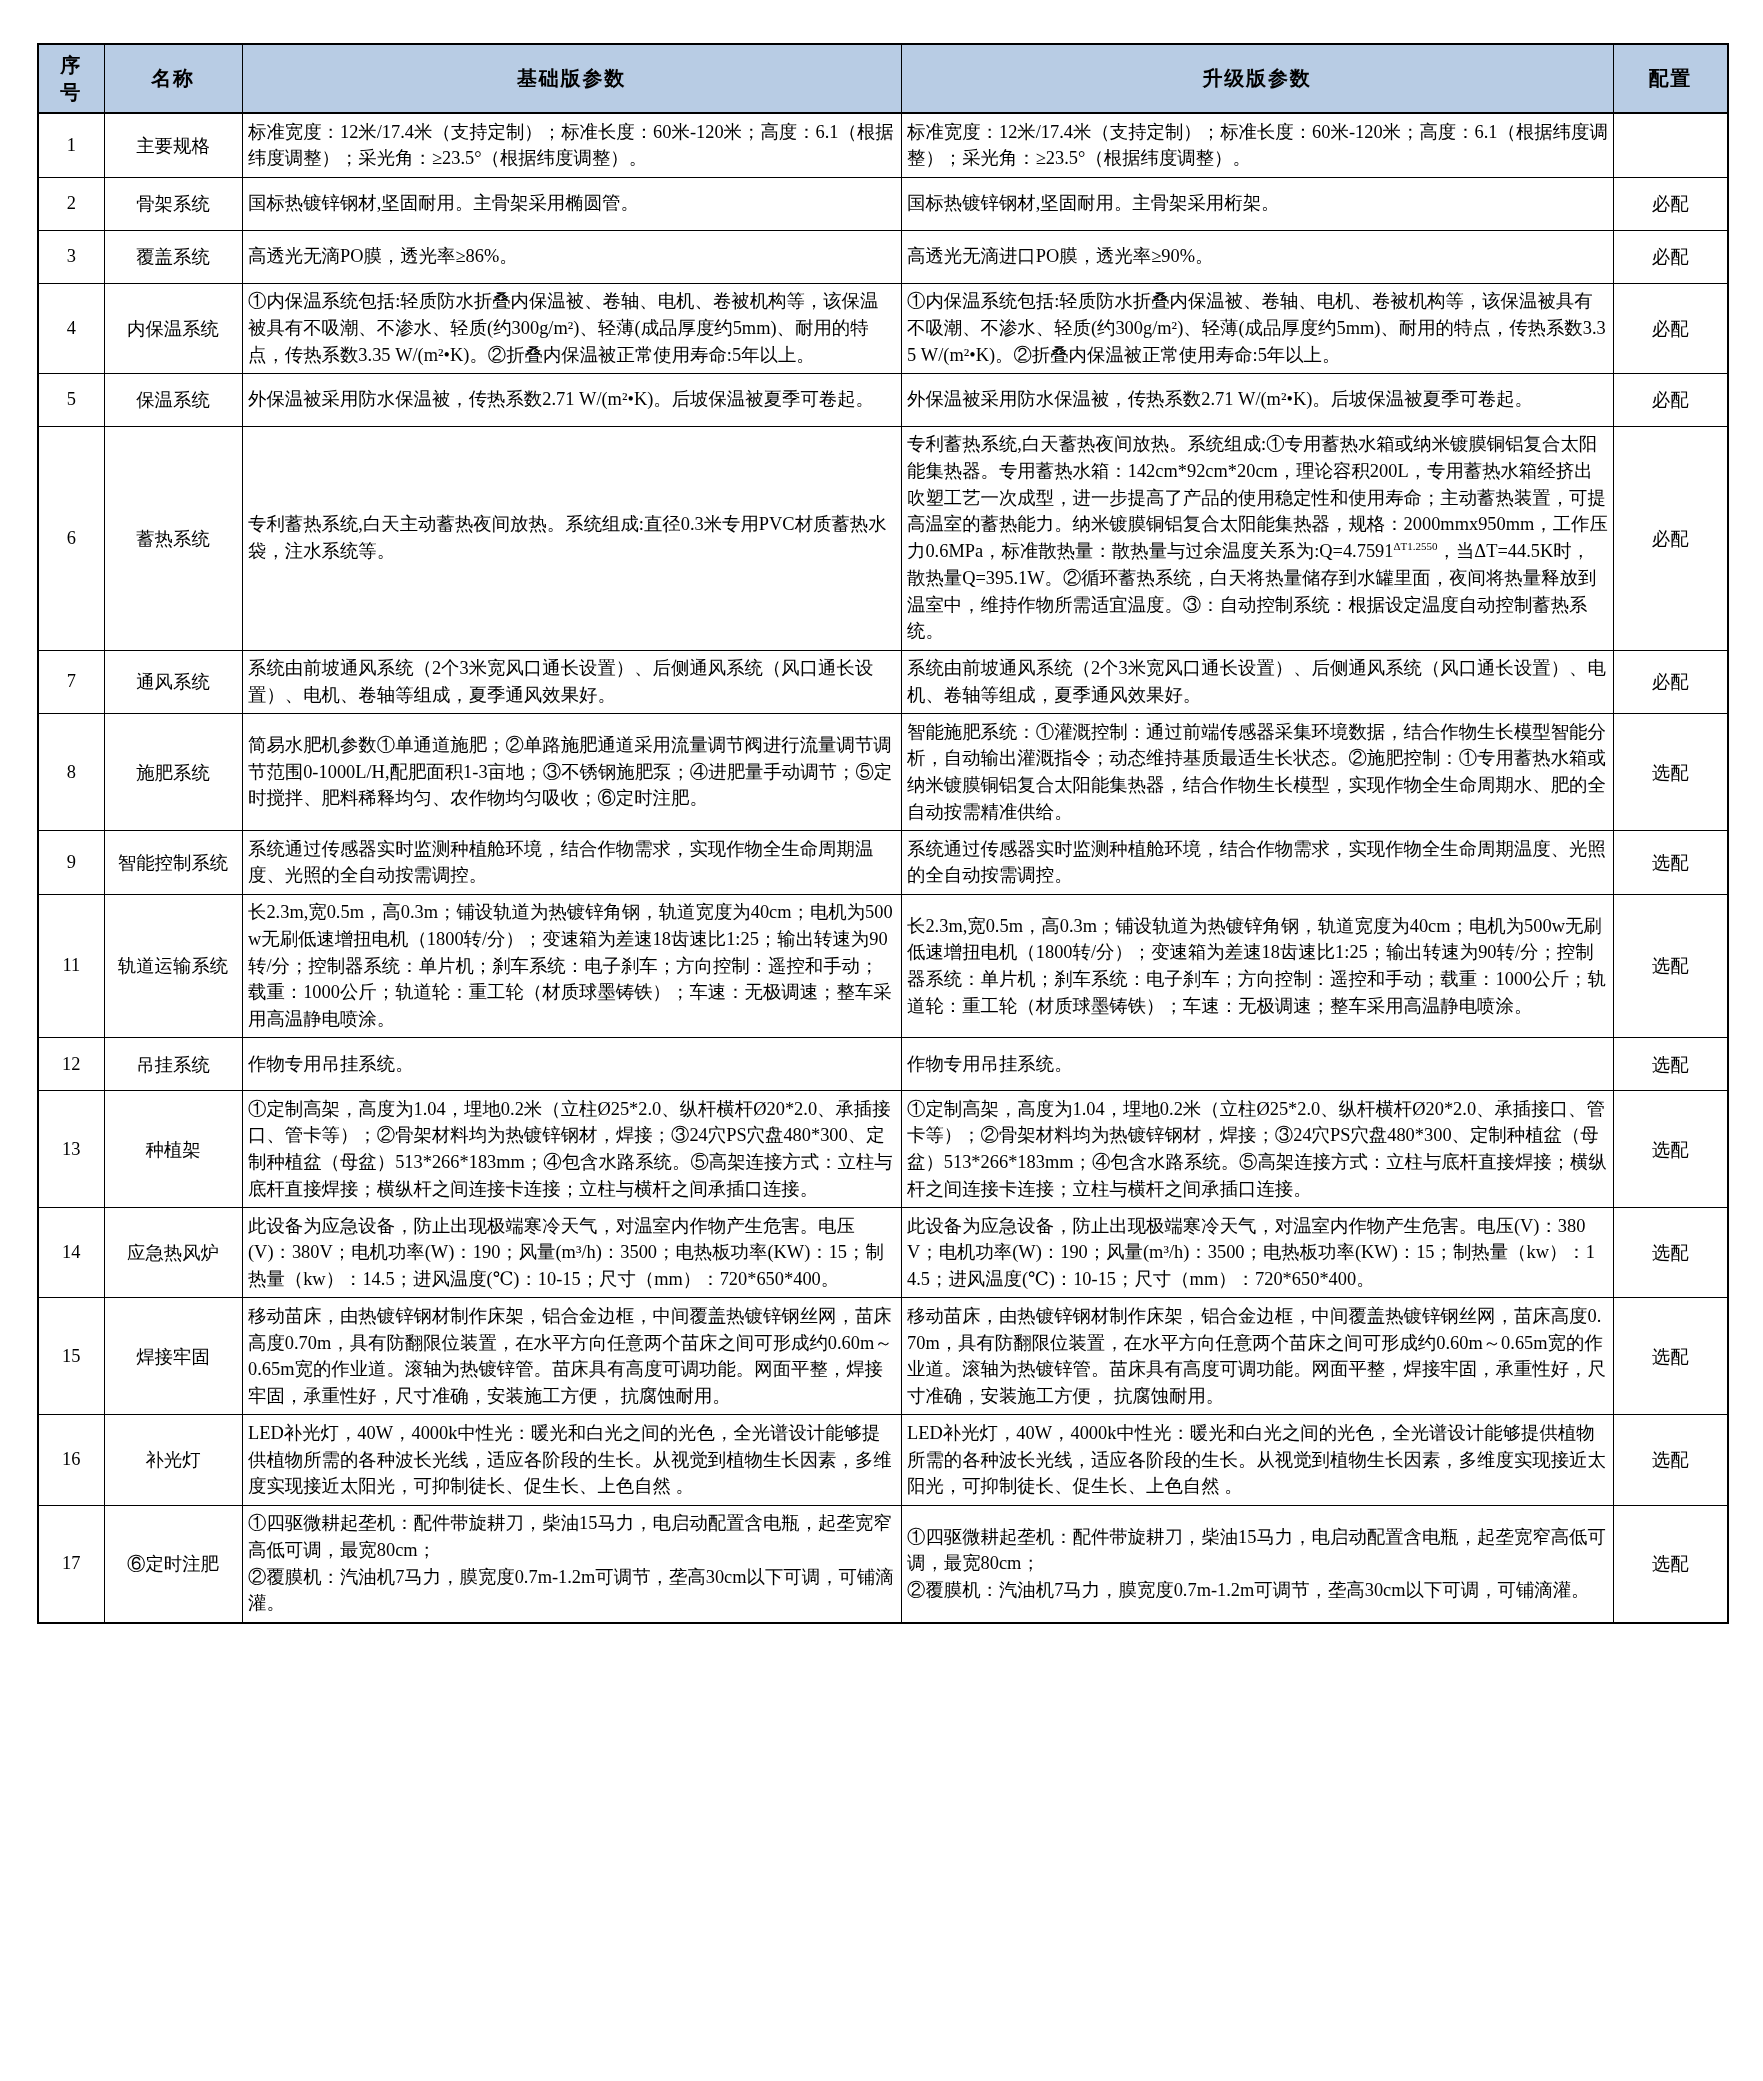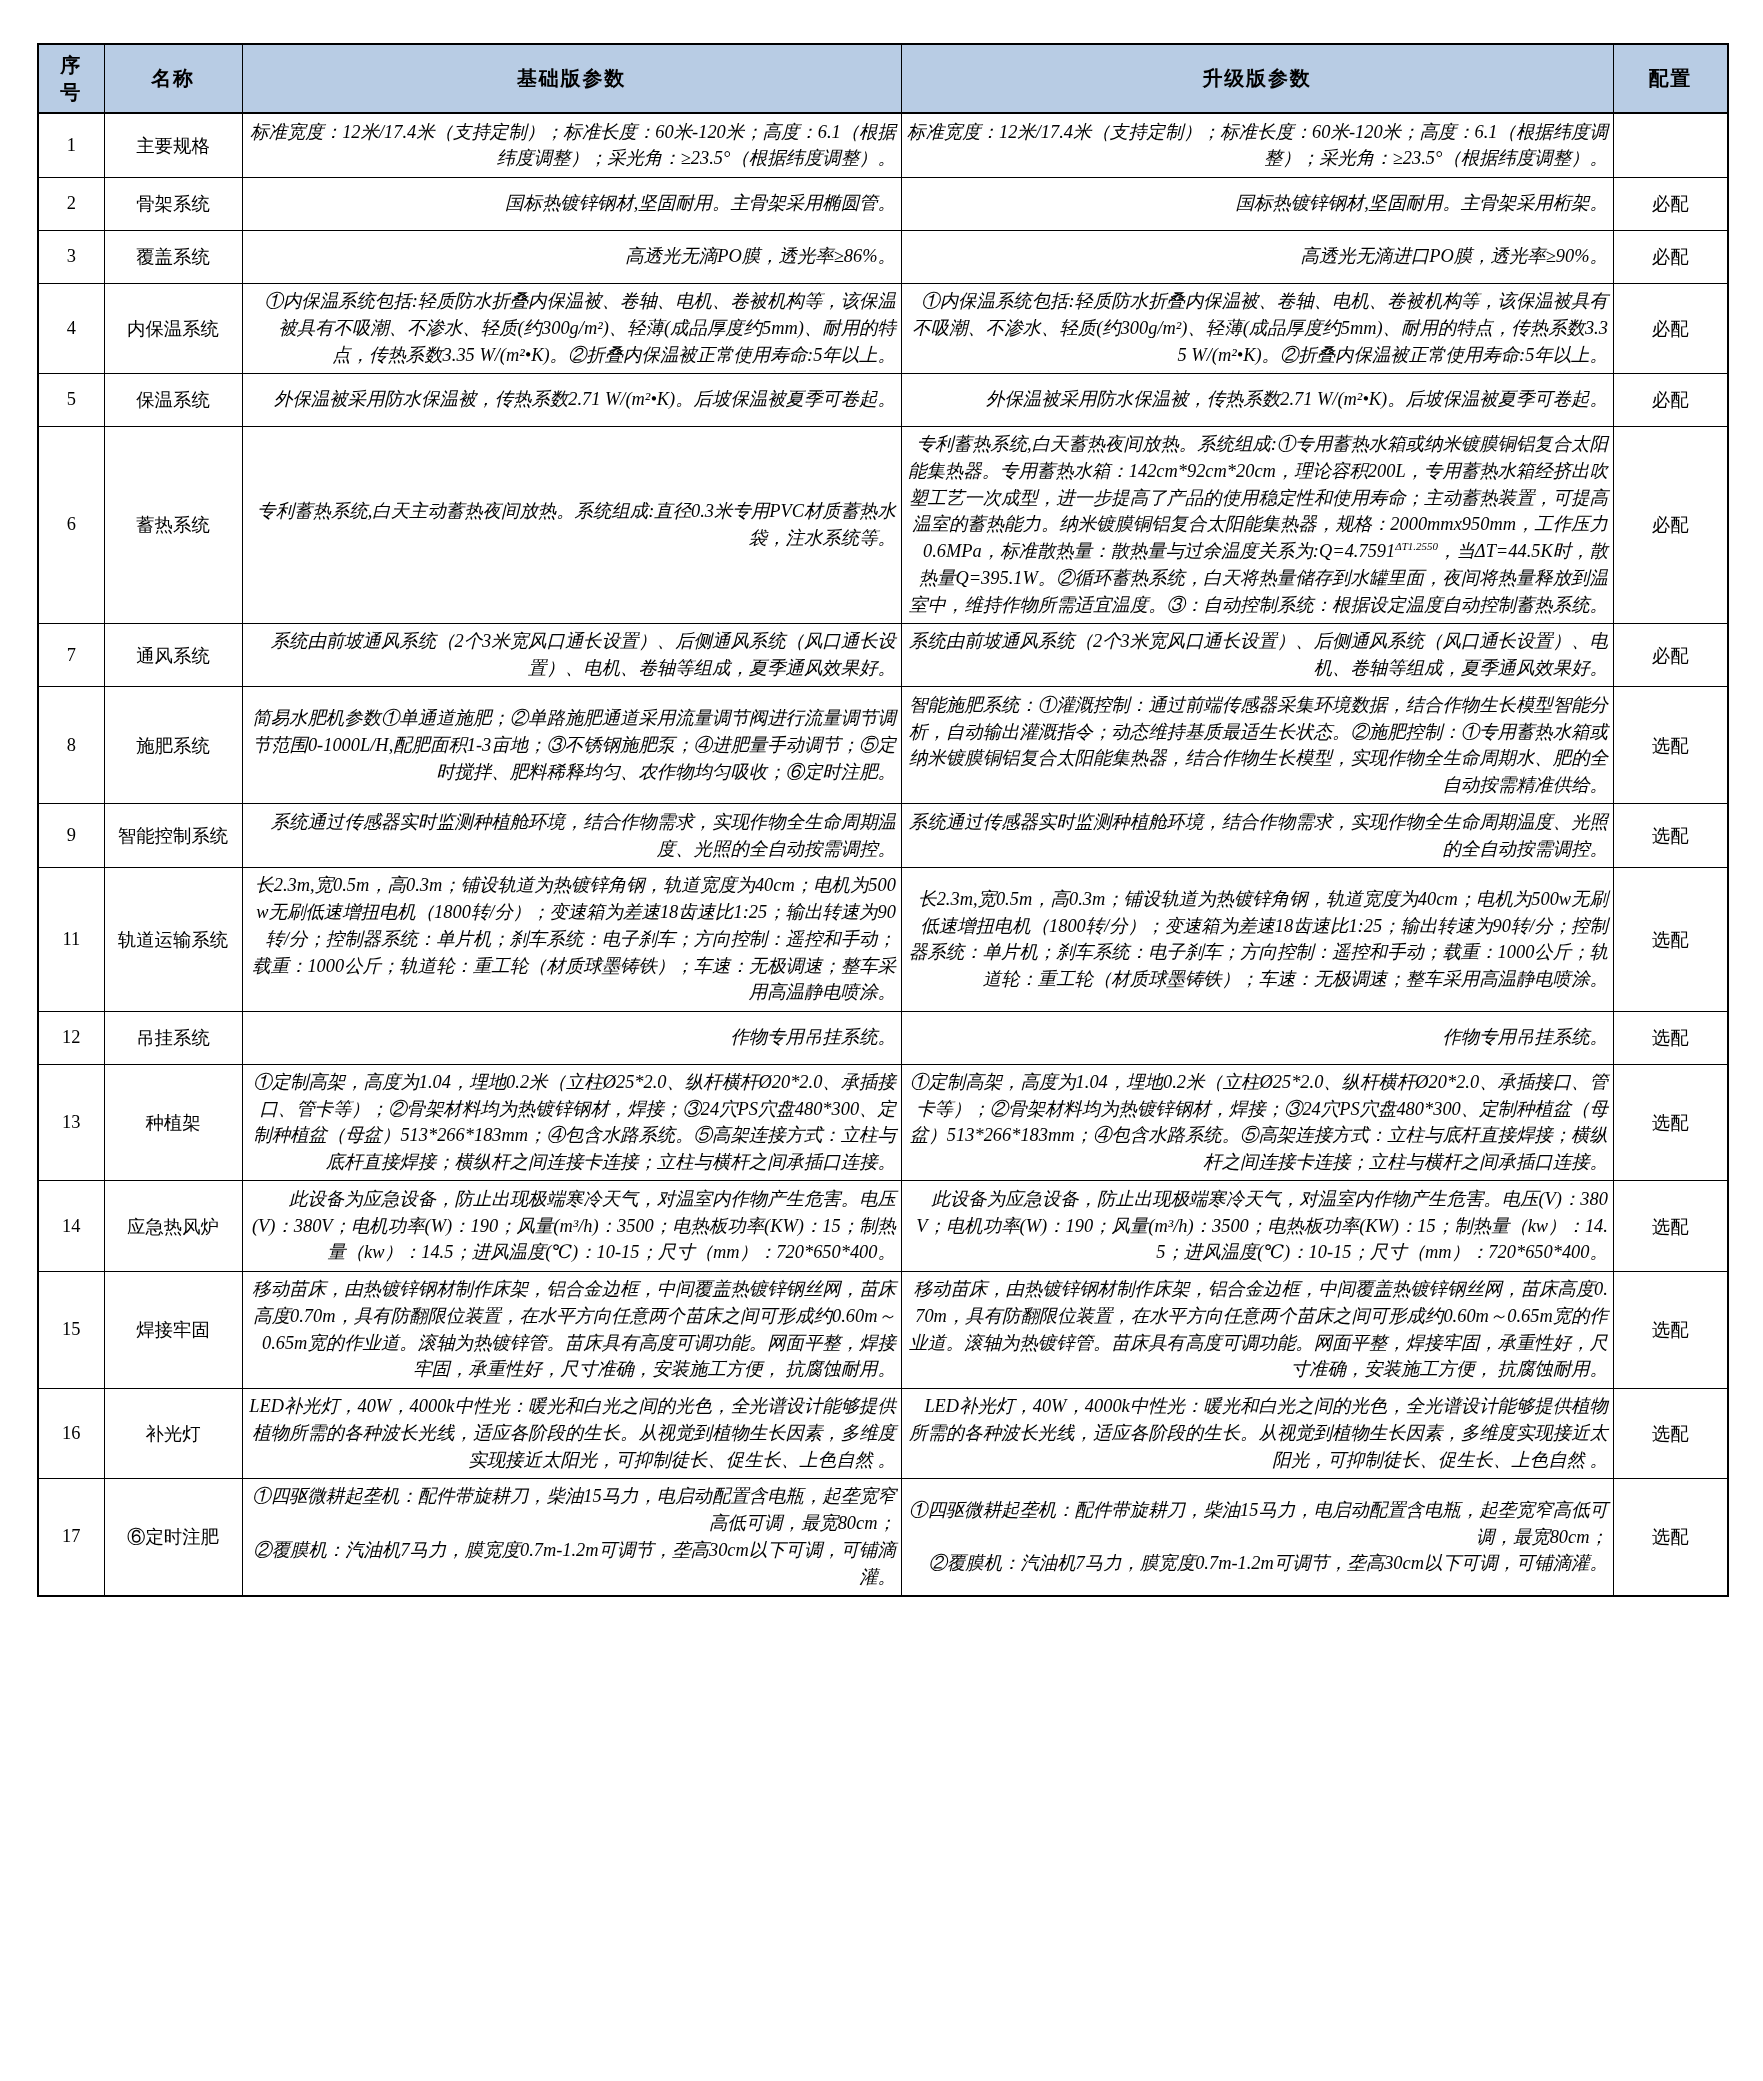--- a/index.html
+++ b/index.html
@@ -51,26 +51,25 @@
   tbody td {
     height: 53px;
     font-size: 18.4px;
     vertical-align: middle;
   }
   td.c-no, td.c-name, td.c-config {
     text-align: center;
     padding: 1.8px 2.8px;
   }
   td.c-param {
-    text-align: right;
+    text-align: left;
     line-height: 1.45;
     padding: 4.6px 4.6px 4.6px 5.5px;
     white-space: pre-line;
     word-break: break-all;
-    font-style: italic;
   }
   td.c-param sup {
     font-size: 11px;
     line-height: 0;
     vertical-align: super;
   }
 </style>
 </head>
 <body>
 

